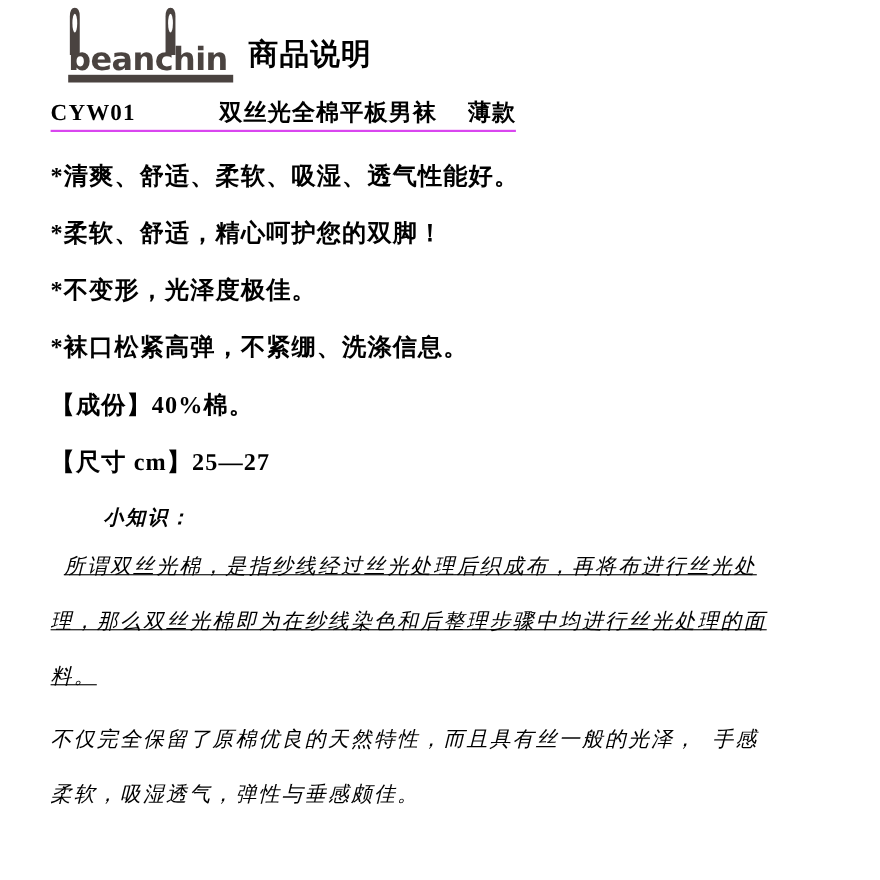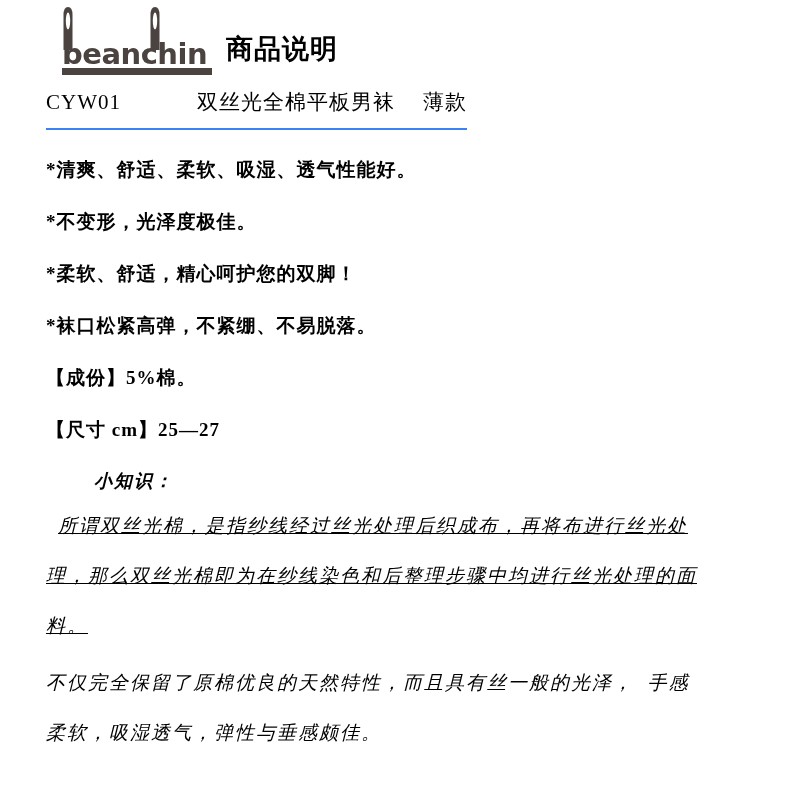--- a/index.html
+++ b/index.html
@@ -42,32 +42,32 @@
     margin-left: 10px;
     margin-bottom: 9px;
     letter-spacing: 1px;
     white-space: pre;
   }
   
   .title-line {
     display: inline-block;
     margin-top: 14px;
     font-size: 21px;
-    font-weight: normal;
-    border-bottom: 2px solid #3b82f6;
-    padding-bottom: 13px;
+    font-weight: bold;
+    border-bottom: 2px solid #d946ef;
+    padding-bottom: 3px;
     letter-spacing: 1px;
     line-height: 25px;
   }
   .title-name { margin-left: 76px; }
   .title-variant { margin-left: 28px; }
   
   .line {
     margin: 28px 0 0 0;
-    font-size: 19px;
+    font-size: 22px;
     font-weight: bold;
     line-height: 24px;
     letter-spacing: 1px;
     white-space: pre-wrap;
   }
   
   .tips-heading {
     margin: 28px 0 0 0;
     padding-left: 48px;
     font-family: Liberation Mono, monospace;
@@ -115,24 +115,24 @@
     <div class="doc-type">商品说明</div>
   </header>
 
   <div>
     <div class="title-line">
       <span class="title-code">CYW01</span><span class="title-name">双丝光全棉平板男袜</span><span class="title-variant">薄款</span>
     </div>
   </div>
 
   <p class="line">*清爽、舒适、柔软、吸湿、透气性能好。</p>
+  <p class="line">*柔软、舒适，精心呵护您的双脚！</p>
   <p class="line">*不变形，光泽度极佳。</p>
-  <p class="line">*柔软、舒适，精心呵护您的双脚！</p>
-  <p class="line">*袜口松紧高弹，不紧绷、不易脱落。</p>
+  <p class="line">*袜口松紧高弹，不紧绷、洗涤信息。</p>
 
-  <p class="line">【成份】5%棉。</p>
+  <p class="line">【成份】40%棉。</p>
   <p class="line">【尺寸 cm】25—27</p>
 
   <p class="tips-heading">小知识：</p>
   <p class="tip tip-indent">所谓双丝光棉，是指纱线经过丝光处理后织成布，再将布进行丝光处理，那么双丝光棉即为在纱线染色和后整理步骤中均进行丝光处理的面料。</p>
   <p class="tip">不仅完全保留了原棉优良的天然特性，而且具有丝一般的光泽，  手感柔软，吸湿透气，弹性与垂感颇佳。</p>
 
 </div>
 
 </body></html>

